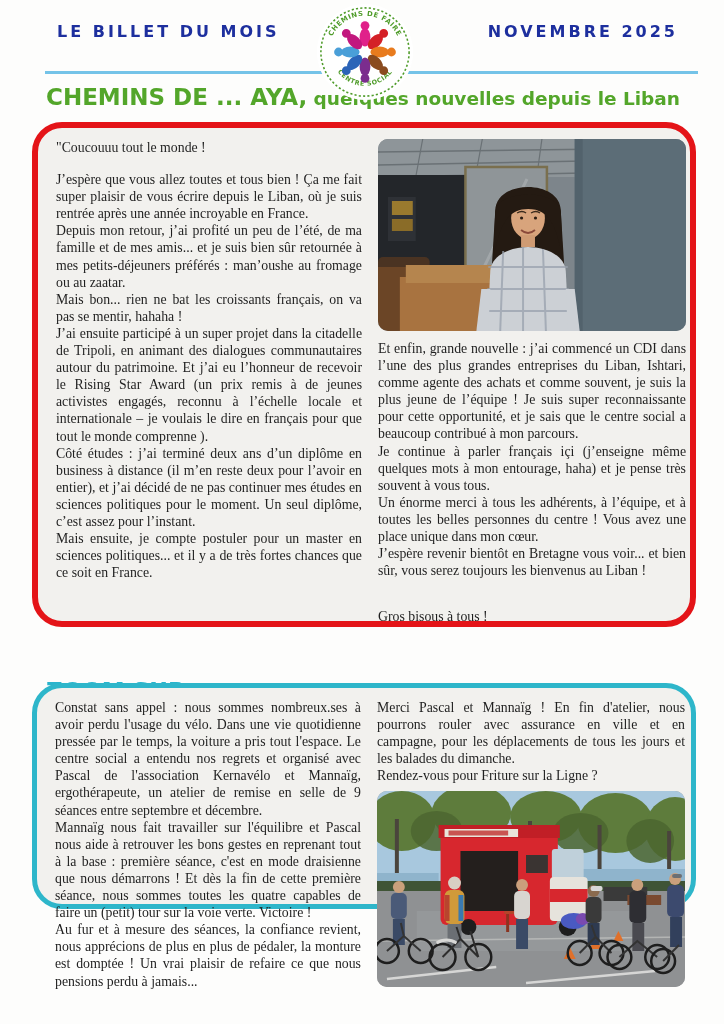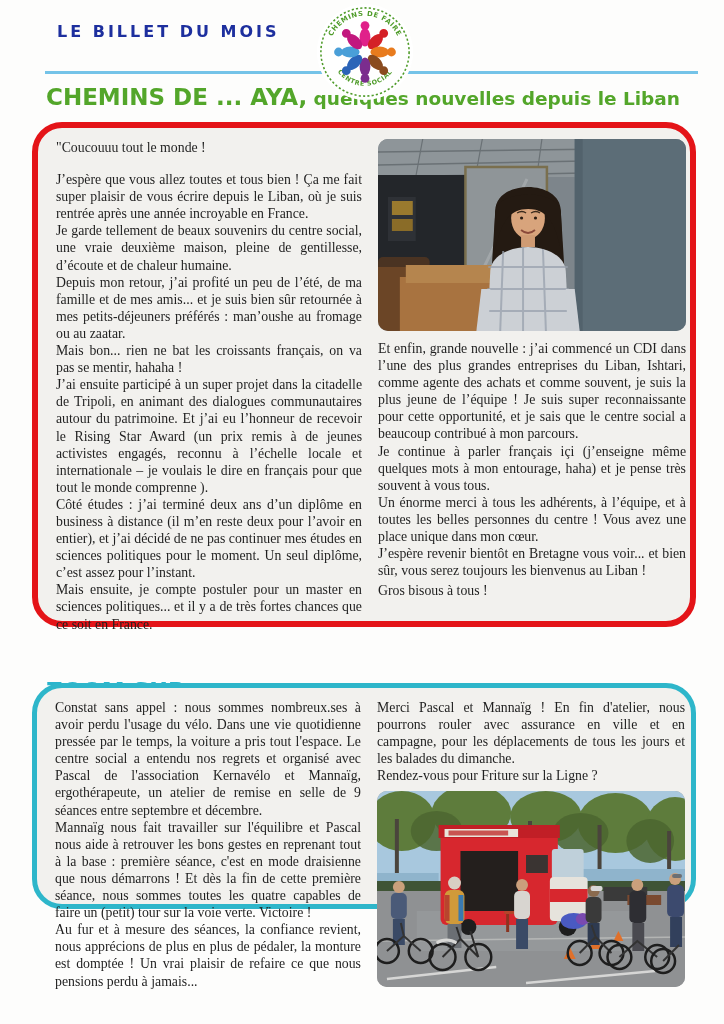--- a/index.html
+++ b/index.html
@@ -36,33 +36,34 @@
   .card2 { top:683px; height:226px; border:5px solid #2eb6ca; border-radius:30px;padding-left:30px; }
 
   .col { position:absolute; top:11px; }
   .col-l { left:18px;  width:306px; }
   .col-r { left:340px; width:308px; }
 
   p.body {
     font-size:13.8px; line-height:1.24; text-align:justify; color:#1f1f1f;
   }
   p.mb { margin-bottom:15px; }
-  p.mt { margin-top:3px; }
+  p.mt { margin-top:29px; }
 
   .photo { border-radius:10px; overflow:hidden; line-height:0; }
   .photo svg { display:block; width:100%; height:100%; }
   .photo1 { width:308px; height:192px; margin-bottom:9px; }
   .photo2 { width:308px; height:196px; margin-top:7px; }
 </style>
 </head>
 <body>
 
 <div class="page">
 
   <div class="mast-left">LE BILLET DU MOIS</div>
+  <div class="mast-right">NOVEMBRE 2025</div>
   <div class="rule"></div>
 
   <div class="logo">
     <svg viewBox="0 0 100 100">
       <circle cx="50" cy="50" r="49" fill="#ffffff"></circle>
       <circle cx="50" cy="50" r="45" fill="none" stroke="#4f9c2a" stroke-width="1.6" stroke-dasharray="2.2 2.2"></circle>
       <path id="arcTop" d="M 13,50 A 37,37 0 0 1 87,50" fill="none"></path>
       <text font-family="DejaVu Sans, sans-serif" font-weight="bold" font-size="7" fill="#4f9c2a" letter-spacing="0.6">
         <textPath href="#arcTop" startOffset="50%" text-anchor="middle">CHEMINS DE FAIRE</textPath>
       </text>
@@ -108,21 +109,20 @@
   </div>
 
   <div class="sec-head head1">
     <span class="main">CHEMINS DE ... AYA,</span><span class="sub"> quelques nouvelles depuis le Liban</span>
   </div>
 
   <div class="card card1">
     <div class="col col-l">
       <p class="body mb">"Coucouuu tout le monde !</p>
       <p class="body">J’espère que vous allez toutes et tous bien ! Ça me fait super plaisir de vous écrire depuis le Liban, où je suis rentrée après une année incroyable en France.</p>
-      <p class="body">Je garde tellement de beaux souvenirs du centre social, une vraie deuxième maison, pleine de gentillesse, d’écoute et de chaleur humaine.</p>
       <p class="body">Depuis mon retour, j’ai profité un peu de l’été, de ma famille et de mes amis... et je suis bien sûr retournée à mes petits-déjeuners préférés : man’oushe au fromage ou au zaatar.</p>
       <p class="body">Mais bon... rien ne bat les croissants français, on va pas se mentir, hahaha !</p>
       <p class="body">J’ai ensuite participé à un super projet dans la citadelle de Tripoli, en animant des dialogues communautaires autour du patrimoine. Et j’ai eu l’honneur de recevoir le Rising Star Award (un prix remis à de jeunes activistes engagés, reconnu à l’échelle locale et internationale – je voulais le dire en français pour que tout le monde comprenne ).</p>
       <p class="body">Côté études : j’ai terminé deux ans d’un diplôme en business à distance (il m’en reste deux pour l’avoir en entier), et j’ai décidé de ne pas continuer mes études en sciences politiques pour le moment. Un seul diplôme, c’est assez pour l’instant.</p>
       <p class="body">Mais ensuite, je compte postuler pour un master en sciences politiques... et il y a de très fortes chances que ce soit en France.</p>
     </div>
     <div class="col col-r">
       <div class="photo photo1">
         <svg viewBox="0 0 310 192" preserveAspectRatio="none">
           <rect width="310" height="192" fill="#7d858b"></rect>

